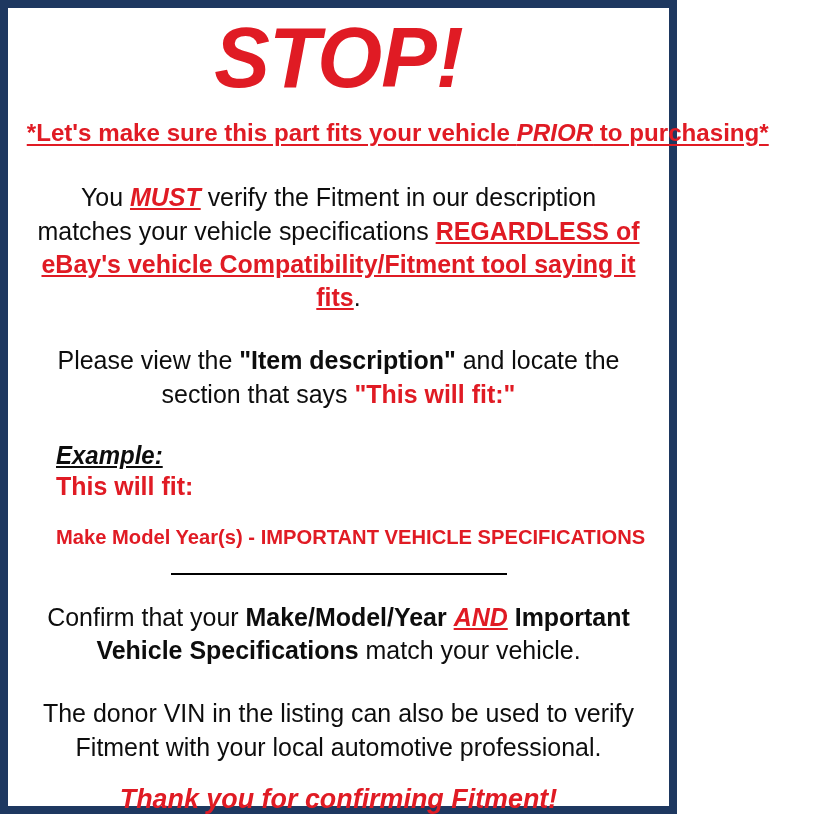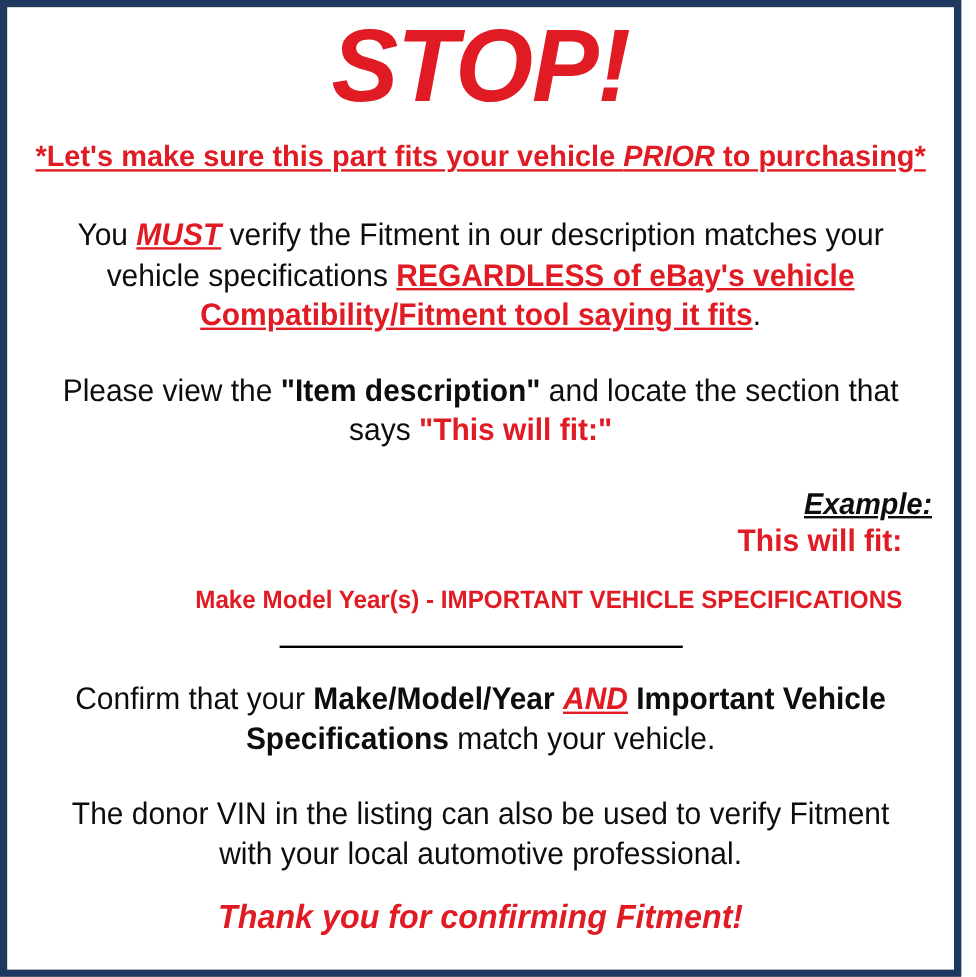--- a/index.html
+++ b/index.html
@@ -9,24 +9,24 @@
   }
   body {
     width: 813px;
     height: 814px;
     overflow: hidden;
     font-family: "Liberation Sans", "DejaVu Sans", sans-serif;
   }
 
   #notice-card {
     box-sizing: border-box;
-    width: 801px;
+    width: 677px;
     height: 814px;
-    background: #404040;
-    border: 6px solid #f9a8d4;
+    background: #eab308;
+    border: 8px solid #f9a8d4;
     border-color: #1e3860;
     position: relative;
   }
 
   .inner {
     box-sizing: border-box;
     width: 100%;
     height: 100%;
     background: #ffffff;
     padding: 0 14px;
@@ -83,21 +83,21 @@
 
   #para-must      { margin-top: 33px; }
   #para-view      { margin-top: 30px; }
   #para-confirm   { margin-top: 26px; }
   #para-vin       { margin-top: 30px; }
 
   
   #example-block {
     margin-top: 30px;
     padding-left: 34px;
-    text-align: right;
+    text-align: left;
   }
   #example-label {
     margin: 0;
     color: #0d0d0d;
     font-size: 25px;
     font-weight: bold;
     font-style: italic;
     text-decoration: underline;
     text-underline-offset: 2px;
     line-height: 1.15;

